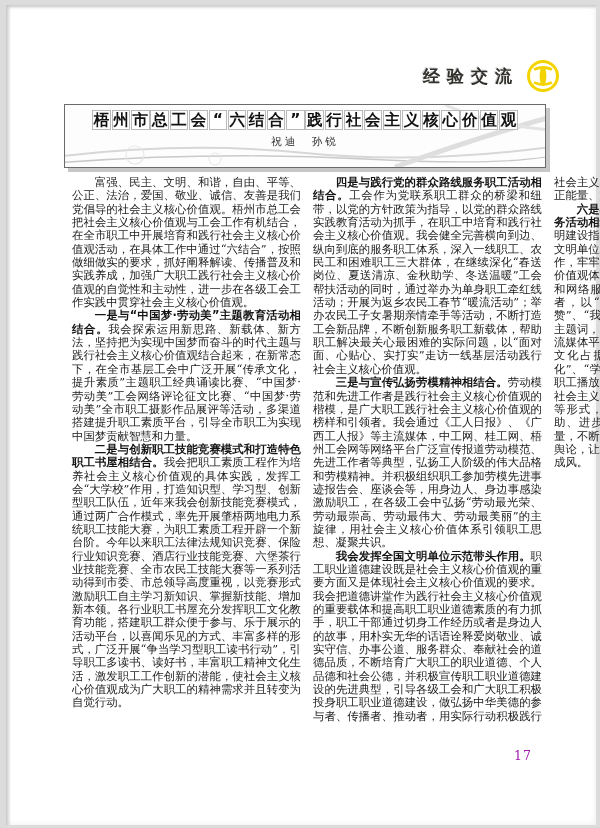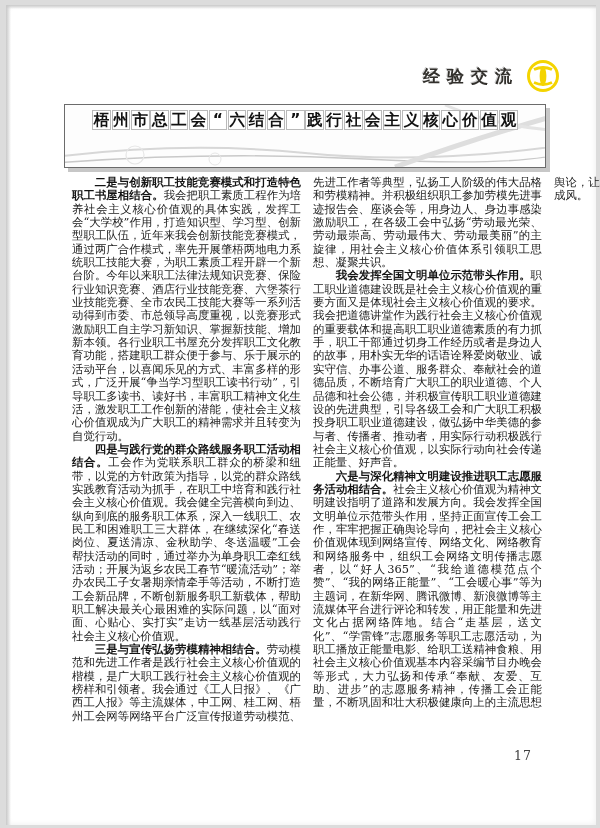--- a/index.html
+++ b/index.html
@@ -62,21 +62,21 @@
     text-align:justify;color:#1b1b1b;
   }
   .article-body p{margin:0;text-indent:2em;}
   .lead{
     font-family:"DejaVu Sans", sans-serif;
     font-weight:bold;color:#141414;
   }
   
   .page-number{
     position:absolute;right:64px;bottom:62px;
-    font-size:12.5px;color:#404040;letter-spacing:1px;text-align:right;
+    font-size:12.5px;color:#a21caf;letter-spacing:1px;text-align:right;
   }
   .edge-top{position:absolute;left:0;top:0;width:100%;height:4px;
     background:linear-gradient(#c9c9c9,rgba(255,255,255,0));}
   .edge-left{position:absolute;left:0;top:0;width:5px;height:100%;
     background:linear-gradient(90deg,#c9c9c9,rgba(255,255,255,0));}
 </style>
 </head>
 <body>
 
 <div class="page">
@@ -119,23 +119,26 @@
         <span class="char-box">社</span>
         <span class="char-box">会</span>
         <span class="char-box">主</span>
         <span class="char-box">义</span>
         <span class="char-box">核</span>
         <span class="char-box">心</span>
         <span class="char-box">价</span>
         <span class="char-box">值</span>
         <span class="char-box">观</span>
       </div>
+    <div class="authors">祝迪　孙锐</div>
   </div>
 
   <div class="article-body">
+    <p><span class="lead"></span><span>富强、民主、文明、和谐，自由、平等、公正、法治，爱国、敬业、诚信、友善是我们党倡导的社会主义核心价值观。梧州市总工会把社会主义核心价值观与工会工作有机结合，在全市职工中开展培育和践行社会主义核心价值观活动，在具体工作中通过“六结合”，按照做细做实的要求，抓好阐释解读、传播普及和实践养成，加强广大职工践行社会主义核心价值观的自觉性和主动性，进一步在各级工会工作实践中贯穿社会主义核心价值观。</span></p>
+    <p><span class="lead">一是与“中国梦·劳动美”主题教育活动相结合。</span><span>我会探索运用新思路、新载体、新方法，坚持把为实现中国梦而奋斗的时代主题与践行社会主义核心价值观结合起来，在新常态下，在全市基层工会中广泛开展“传承文化，提升素质”主题职工经典诵读比赛、“中国梦·劳动美”工会网络评论征文比赛、“中国梦·劳动美”全市职工摄影作品展评等活动，多渠道搭建提升职工素质平台，引导全市职工为实现中国梦贡献智慧和力量。</span></p>
     <p><span class="lead">二是与创新职工技能竞赛模式和打造特色职工书屋相结合。</span><span>我会把职工素质工程作为培养社会主义核心价值观的具体实践，发挥工会“大学校”作用，打造知识型、学习型、创新型职工队伍，近年来我会创新技能竞赛模式，通过两广合作模式，率先开展肇梧两地电力系统职工技能大赛，为职工素质工程开辟一个新台阶。今年以来职工法律法规知识竞赛、保险行业知识竞赛、酒店行业技能竞赛、六堡茶行业技能竞赛、全市农民工技能大赛等一系列活动得到市委、市总领导高度重视，以竞赛形式激励职工自主学习新知识、掌握新技能、增加新本领。各行业职工书屋充分发挥职工文化教育功能，搭建职工群众便于参与、乐于展示的活动平台，以喜闻乐见的方式、丰富多样的形式，广泛开展“争当学习型职工读书行动”，引导职工多读书、读好书，丰富职工精神文化生活，激发职工工作创新的潜能，使社会主义核心价值观成为广大职工的精神需求并且转变为自觉行动。</span></p>
     <p><span class="lead">四是与践行党的群众路线服务职工活动相结合。</span><span>工会作为党联系职工群众的桥梁和纽带，以党的方针政策为指导，以党的群众路线实践教育活动为抓手，在职工中培育和践行社会主义核心价值观。我会健全完善横向到边、纵向到底的服务职工体系，深入一线职工、农民工和困难职工三大群体，在继续深化“春送岗位、夏送清凉、金秋助学、冬送温暖”工会帮扶活动的同时，通过举办为单身职工牵红线活动；开展为返乡农民工春节“暖流活动”；举办农民工子女暑期亲情牵手等活动，不断打造工会新品牌，不断创新服务职工新载体，帮助职工解决最关心最困难的实际问题，以“面对面、心贴心、实打实”走访一线基层活动践行社会主义核心价值观。</span></p>
     <p><span class="lead">三是与宣传弘扬劳模精神相结合。</span><span>劳动模范和先进工作者是践行社会主义核心价值观的楷模，是广大职工践行社会主义核心价值观的榜样和引领者。我会通过《工人日报》、《广西工人报》等主流媒体，中工网、桂工网、梧州工会网等网络平台广泛宣传报道劳动模范、先进工作者等典型，弘扬工人阶级的伟大品格和劳模精神。并积极组织职工参加劳模先进事迹报告会、座谈会等，用身边人、身边事感染激励职工，在各级工会中弘扬“劳动最光荣、劳动最崇高、劳动最伟大、劳动最美丽”的主旋律，用社会主义核心价值体系引领职工思想、凝聚共识。</span></p>
     <p><span class="lead">我会发挥全国文明单位示范带头作用。</span><span>职工职业道德建设既是社会主义核心价值观的重要方面又是体现社会主义核心价值观的要求。我会把道德讲堂作为践行社会主义核心价值观的重要载体和提高职工职业道德素质的有力抓手，职工干部通过切身工作经历或者是身边人的故事，用朴实无华的话语诠释爱岗敬业、诚实守信、办事公道、服务群众、奉献社会的道德品质，不断培育广大职工的职业道德、个人品德和社会公德，并积极宣传职工职业道德建设的先进典型，引导各级工会和广大职工积极投身职工职业道德建设，做弘扬中华美德的参与者、传播者、推动者，用实际行动积极践行社会主义核心价值观，以实际行动向社会传递正能量、好声音。</span></p>
     <p><span class="lead">六是与深化精神文明建设推进职工志愿服务活动相结合。</span><span>社会主义核心价值观为精神文明建设指明了道路和发展方向。我会发挥全国文明单位示范带头作用，坚持正面宣传工会工作，牢牢把握正确舆论导向，把社会主义核心价值观体现到网络宣传、网络文化、网络教育和网络服务中，组织工会网络文明传播志愿者，以“好人365”、“我给道德模范点个赞”、“我的网络正能量”、“工会暖心事”等为主题词，在新华网、腾讯微博、新浪微博等主流媒体平台进行评论和转发，用正能量和先进文化占据网络阵地。结合“走基层，送文化”、“学雷锋”志愿服务等职工志愿活动，为职工播放正能量电影、给职工送精神食粮、用社会主义核心价值观基本内容采编节目办晚会等形式，大力弘扬和传承“奉献、友爱、互助、进步”的志愿服务精神，传播工会正能量，不断巩固和壮大积极健康向上的主流思想舆论，让培育和践行社会主义核心价值观蔚然成风。</span></p>
   </div>
 
   <div class="page-number">17</div>
 </div>
 

